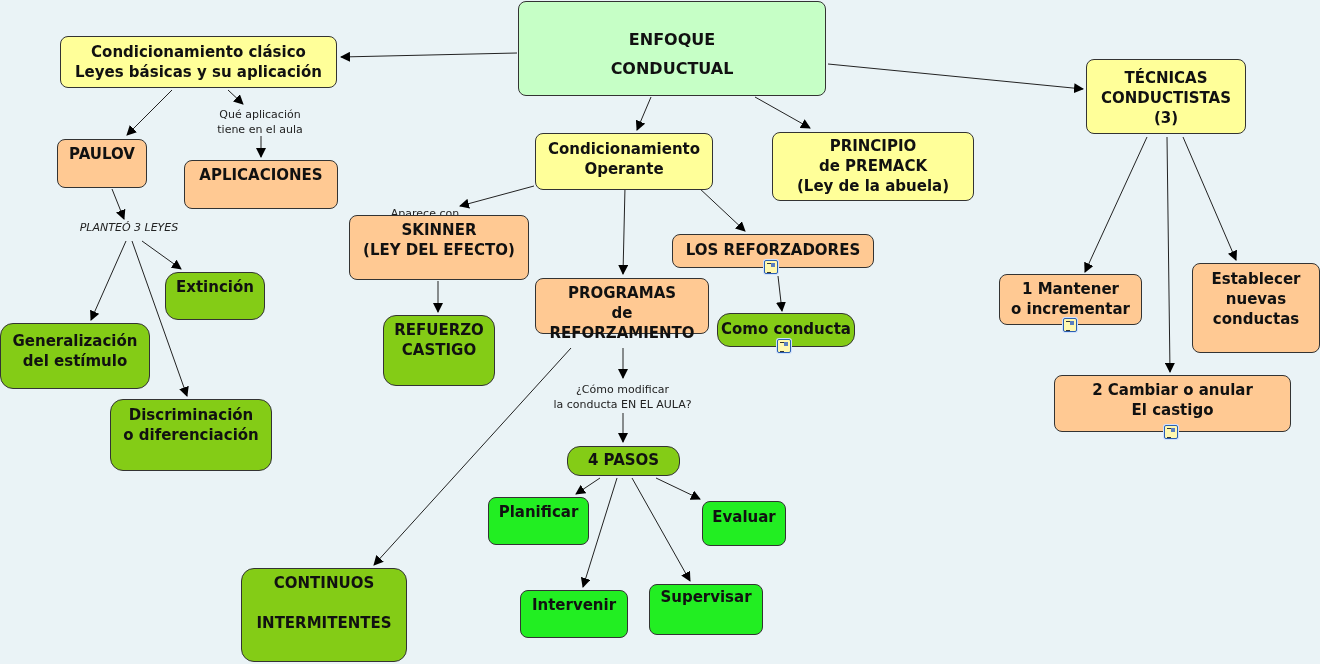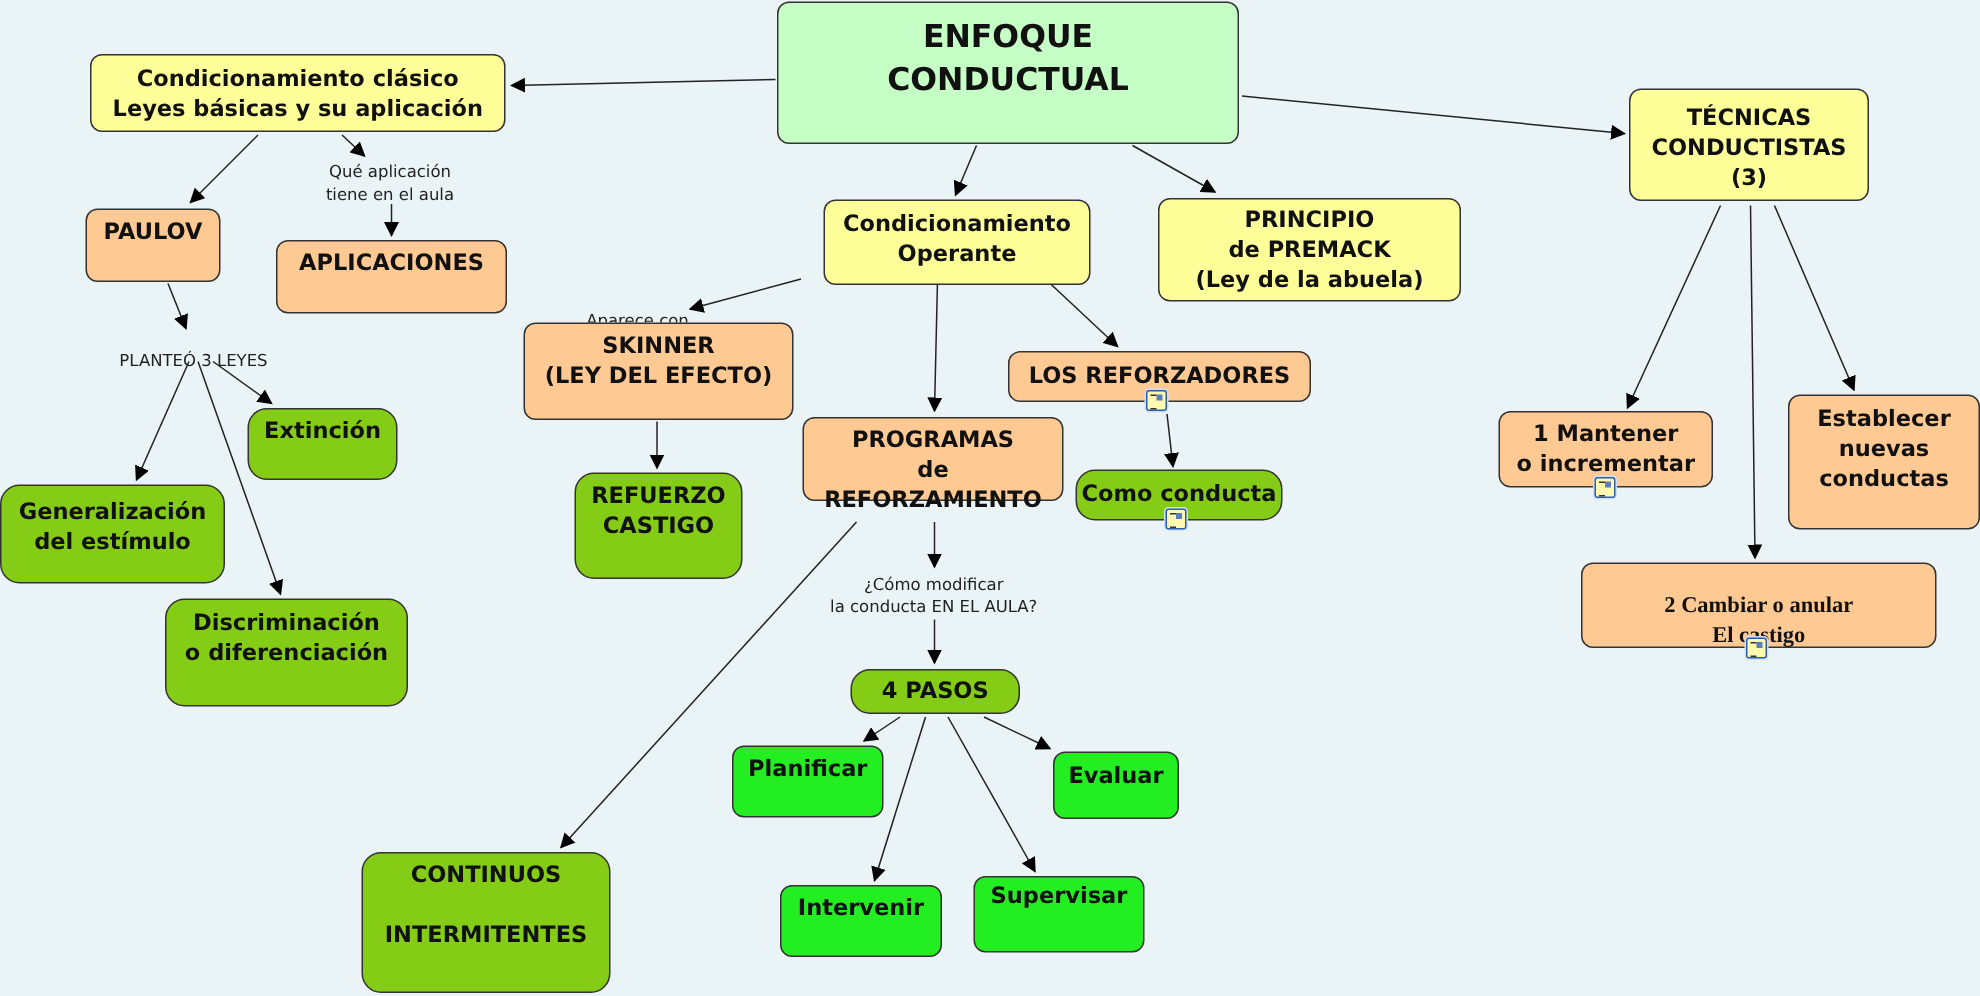--- a/index.html
+++ b/index.html
@@ -15,21 +15,21 @@
     font-weight:bold; color:#111; text-align:center;
     font-size:15px; line-height:20px;
     white-space:pre-line; padding-top:4px;
     cursor:pointer;
   }
   .yellow { background:#ffff99; }
   .green-light { background:#c6ffc6; }
   .peach { background:#ffc993; }
   .gold { background:#84cc16;border-radius:13px; }
   .green { background:#22ee22; }
-  .root { font-size:21px; line-height:29px; padding-top:8px; }
+  .root { font-size:16px; line-height:29px; padding-top:23px; }
   .label {
     position:absolute; font-size:11px; line-height:15px; color:#222;
     text-align:center; white-space:pre-line;
   }
   .res-icon {
     position:absolute; width:14px; height:14px; box-sizing:border-box;
     border:1px solid #2a5fb0; border-radius:2px; background:#fff8b0;
     box-shadow:0 0 0 1px #cfe0ff;
   }
   .res-icon::before {
@@ -82,28 +82,28 @@
 
 <div class="node green-light root" style="left:518px;top:1px;width:308px;height:95px;">ENFOQUE
 CONDUCTUAL</div>
 
 <div class="node yellow" style="left:60px;top:36px;width:277px;height:52px;padding-top:5px;">Condicionamiento clásico
 Leyes básicas y su aplicación</div>
 <div class="label" style="left:200px;top:107px;width:120px;">Qué aplicación
 tiene en el aula</div>
 <div class="node peach" style="left:57px;top:139px;width:90px;height:49px;">PAULOV</div>
 <div class="node peach" style="left:184px;top:160px;width:154px;height:49px;">APLICACIONES</div>
-<div class="label" style="left:64px;top:233px;width:130px;">PLANTEÓ 3 LEYES</div>
+<div class="label" style="left:64px;top:220px;width:130px;font-style:italic;">PLANTEÓ 3 LEYES</div>
 <div class="node gold" style="left:165px;top:272px;width:100px;height:48px;">Extinción</div>
 <div class="node gold" style="left:0px;top:323px;width:150px;height:66px;padding-top:7px;">Generalización
 del estímulo</div>
 <div class="node gold" style="left:110px;top:399px;width:162px;height:72px;padding-top:5px;">Discriminación
 o diferenciación</div>
 
-<div class="node yellow" style="left:535px;top:133px;width:178px;height:57px;padding-top:5px;margin-left:14px;">Condicionamiento
+<div class="node yellow" style="left:535px;top:133px;width:178px;height:57px;padding-top:5px;">Condicionamiento
 Operante</div>
 <div class="label" style="left:380px;top:206px;width:90px;height:9px;overflow:hidden;text-align:center;">Aparece con</div>
 <div class="node peach" style="left:349px;top:215px;width:180px;height:65px;padding-top:4px;">SKINNER
 (LEY DEL EFECTO)</div>
 <div class="node gold" style="left:383px;top:315px;width:112px;height:71px;padding-top:4px;">REFUERZO
 CASTIGO</div>
 <div class="node peach" style="left:535px;top:278px;width:174px;height:56px;padding-top:4px;">PROGRAMAS
 de
 REFORZAMIENTO</div>
 <div class="node peach" style="left:672px;top:234px;width:202px;height:34px;padding-top:5px;">LOS REFORZADORES</div>
@@ -127,15 +127,15 @@
 
 <div class="node yellow" style="left:1086px;top:59px;width:160px;height:75px;padding-top:8px;">TÉCNICAS
 CONDUCTISTAS
 (3)</div>
 <div class="node peach" style="left:999px;top:274px;width:143px;height:51px;padding-top:4px;">1 Mantener
 o incrementar</div>
 <span class="res-icon" style="left:1063px;top:318px;"></span>
 <div class="node peach" style="left:1192px;top:263px;width:128px;height:90px;padding-top:5px;">Establecer
 nuevas
 conductas</div>
-<div class="node peach" style="left:1054px;top:375px;width:237px;height:57px;padding-top:18px;font-family:Liberation Serif, serif;">2 Cambiar o anular
+<div class="node peach" style="left:1054px;top:375px;width:237px;height:57px;padding-top:4px;">2 Cambiar o anular
 El castigo</div>
 <span class="res-icon" style="left:1164px;top:425px;"></span>
 
 </body></html>

